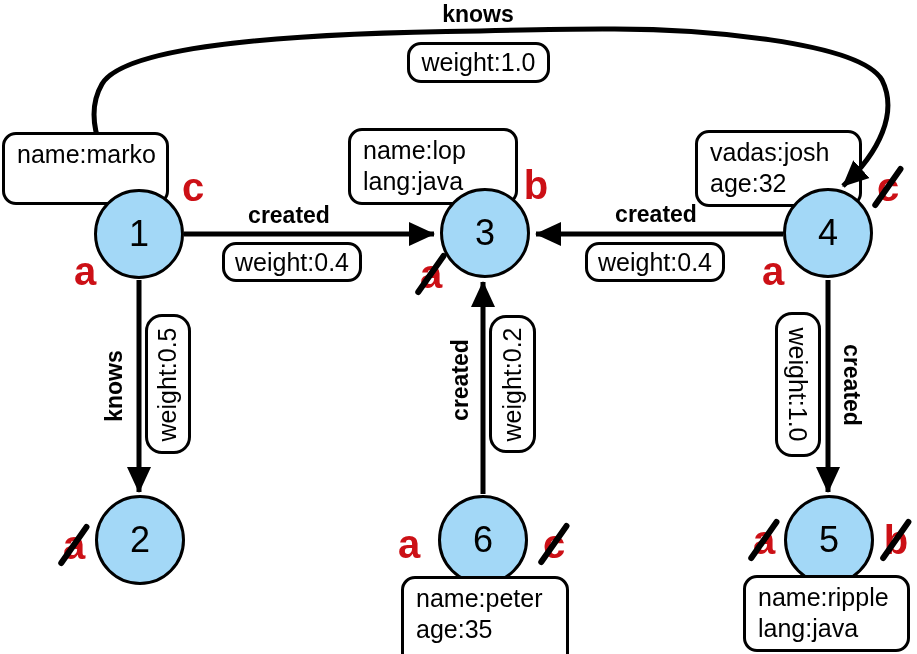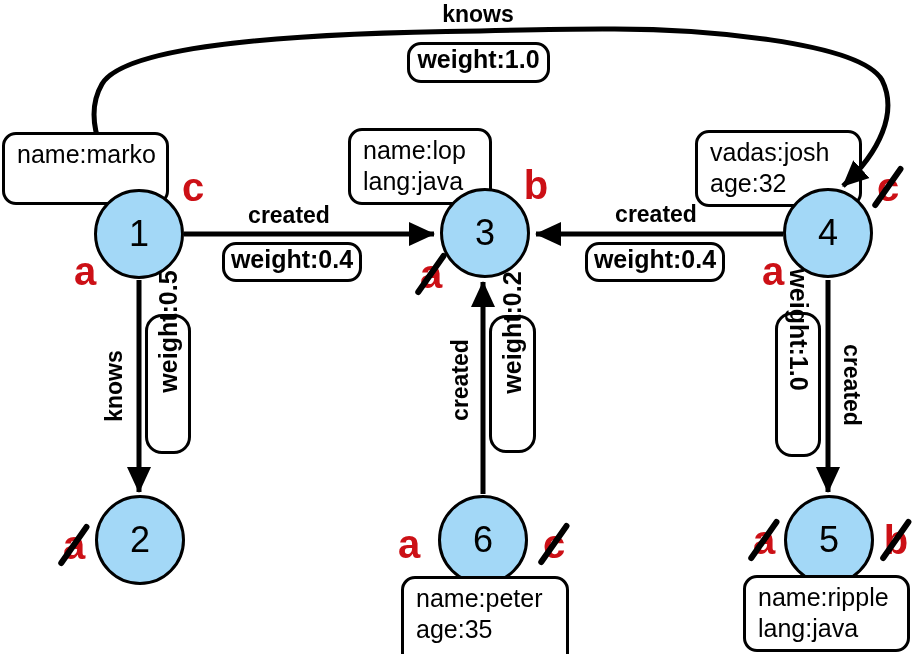--- a/index.html
+++ b/index.html
@@ -24,22 +24,22 @@
   }
   .edge-label {
     position:absolute; font-weight:bold; font-size:23px; white-space:nowrap;
     transform:translate(-50%,-50%); z-index:5;
   }
   .edge-label.rot-ccw { transform:translate(-50%,-50%) rotate(-90deg); }
   .edge-label.rot-cw  { transform:translate(-50%,-50%) rotate(90deg); }
   .weight-box {
     position:absolute; box-sizing:border-box; background:#fff;
     border:3px solid #000; border-radius:14px; font-size:25px;
-    display:flex; align-items:flex-start; justify-content:center;
-    white-space:nowrap; z-index:5;font-weight:bold;
+    display:flex; align-items:center; justify-content:center;
+    white-space:nowrap; z-index:5;
   }
   .weight-box.vertical { border-radius:17px; }
   .weight-box.vertical span { white-space:nowrap; }
   .weight-box.rot-ccw span { transform:rotate(-90deg); }
   .weight-box.rot-cw span { transform:rotate(90deg); }
   .mark {
     position:absolute; transform:translate(-50%,-50%);
     font-weight:bold; font-size:40px; color:#cc1016; z-index:6;
     line-height:40px;
   }
@@ -64,21 +64,21 @@
     <path d="M 184 234 L 434 234" fill="none" stroke="#000" stroke-width="5" marker-end="url(#arrow)"></path>
     <path d="M 783 234 L 536 234" fill="none" stroke="#000" stroke-width="5" marker-end="url(#arrow)"></path>
     <path d="M 139 280 L 139 492" fill="none" stroke="#000" stroke-width="5" marker-end="url(#arrow)"></path>
     <path d="M 483 494 L 483 282" fill="none" stroke="#000" stroke-width="5" marker-end="url(#arrow)"></path>
     <path d="M 828 280 L 828 492" fill="none" stroke="#000" stroke-width="5" marker-end="url(#arrow)"></path>
   </svg>
 
   <div class="prop-box top-row" style="left:2px; top:132px; width:167px; height:73px;">
     <div>name:marko</div>
   </div>
-  <div class="prop-box top-row" style="left:348px; top:128px; width:144px; height:77px;">
+  <div class="prop-box top-row" style="left:348px; top:128px; width:170px; height:77px;">
     <div>name:lop</div>
     <div>lang:java</div>
   </div>
   <div class="prop-box top-row" style="left:695px; top:130px; width:167px; height:77px;">
     <div>vadas:josh</div>
     <div>age:32</div>
   </div>
 
   <svg class="svg-layer overlay" width="917" height="654" viewBox="0 0 917 654">
     <defs>

